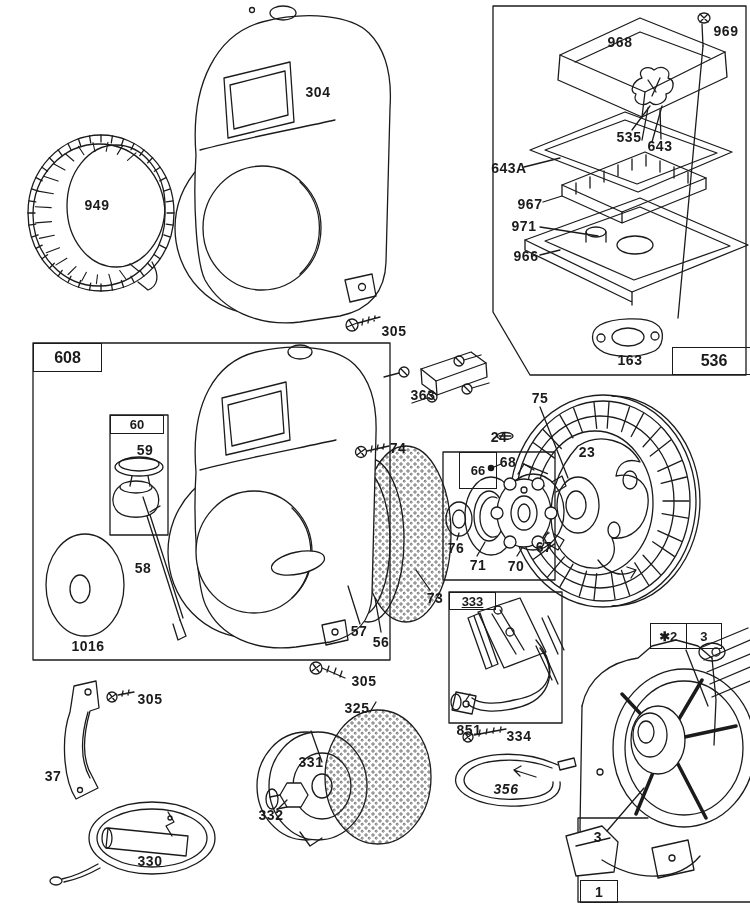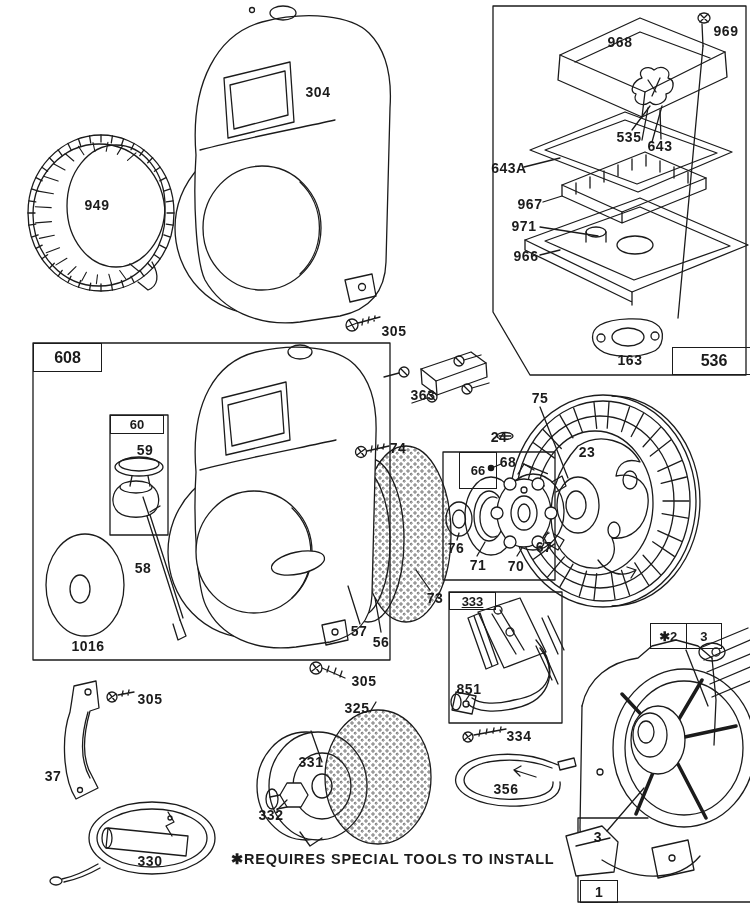--- a/index.html
+++ b/index.html
@@ -483,27 +483,26 @@
 <div class="plabel" style="left:88px;top:646px;">1016</div>
 <div class="plabel" style="left:456px;top:548px;">76</div>
 <div class="plabel" style="left:478px;top:565px;">71</div>
 <div class="plabel" style="left:516px;top:566px;">70</div>
 <div class="plabel" style="left:544px;top:547px;">67</div>
 <div class="plabel" style="left:435px;top:598px;">73</div>
 <div class="plabel" style="left:359px;top:631px;">57</div>
 <div class="plabel" style="left:381px;top:642px;">56</div>
 <div class="plabel" style="left:364px;top:681px;">305</div>
 <div class="plabel" style="left:357px;top:696px;margin-top:12px;">325</div>
-<div class="plabel" style="left:469px;top:689px;">851</div>
+<div class="plabel" style="left:469px;top:730px;">851</div>
 <div class="plabel" style="left:519px;top:736px;">334</div>
-<div class="plabel" style="left:506px;top:789px;">356</div>
+<div class="plabel" style="left:506px;top:789px;font-style:italic;">356</div>
 <div class="plabel" style="left:311px;top:726px;margin-top:36px;">331</div>
 <div class="plabel" style="left:271px;top:815px;">332</div>
 <div class="plabel" style="left:150px;top:861px;">330</div>
 <div class="plabel" style="left:53px;top:776px;">37</div>
 <div class="plabel" style="left:150px;top:699px;">305</div>
 <div class="plabel" style="left:598px;top:837px;">3</div>
 
 <div id="note">
-  <div>✱REQUIRES SPECIAL TOOLS TO INSTALL</div>
 </div>
 
 </div>
 
 </body></html>

